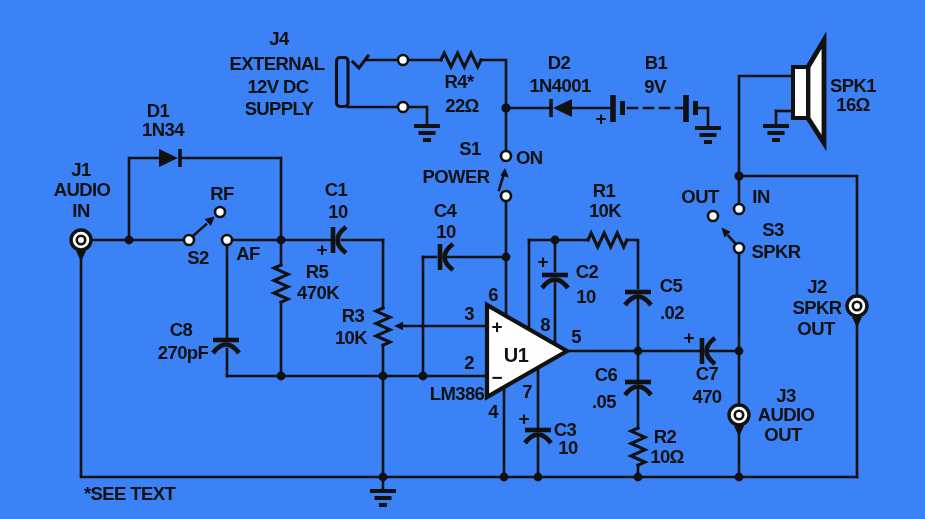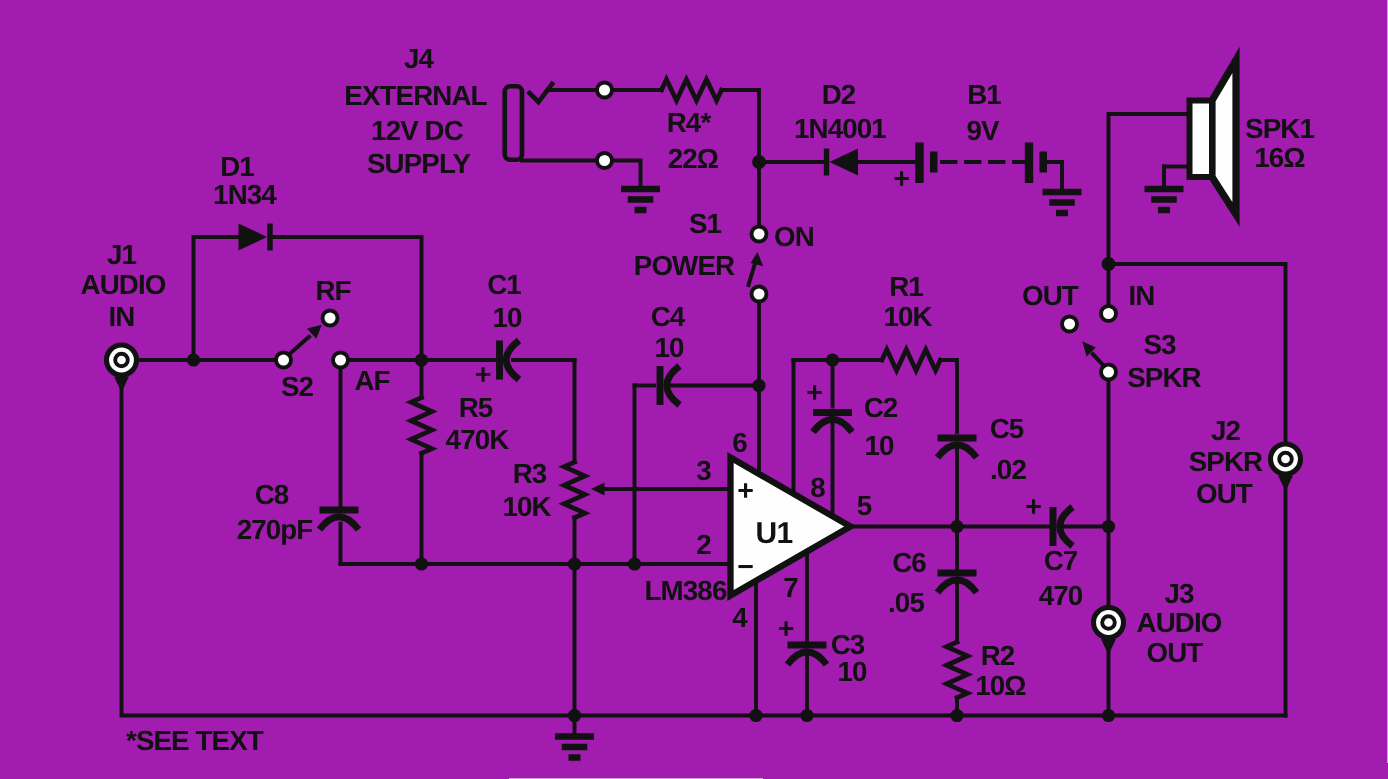--- a/index.html
+++ b/index.html
@@ -1,16 +1,16 @@
 <!DOCTYPE html>
 <html><head>
 <meta charset="utf-8">
 <style>
   html,body{margin:0;padding:0;background:#fff;}
-  .stage{position:relative;width:925px;height:519px;background:#a21caf;overflow:hidden;}
+  .stage{position:relative;width:925px;height:519px;background:#3b82f6;overflow:hidden;}
   svg{position:absolute;left:0;top:0;}
   .w{stroke:#111;stroke-width:2.6;fill:none;stroke-linecap:square;}
   .comp{stroke:#111;stroke-width:3.1;fill:none;stroke-linecap:square;stroke-linejoin:miter;}
   .plate{stroke:#111;stroke-width:4.6;fill:none;stroke-linecap:butt;}
   .gnd{stroke:#111;stroke-width:4.2;fill:none;stroke-linecap:butt;}
   .blk{fill:#111;stroke:none;}
   .oc{fill:#fefefe;stroke:#111;stroke-width:2.6;}
   .jack-o{fill:#fefefe;stroke:#111;stroke-width:3.4;}
   .jack-i{fill:#fefefe;stroke:#111;stroke-width:2.6;}
   .tri{fill:#fefefe;stroke:#111;stroke-width:4.2;stroke-linejoin:miter;}

